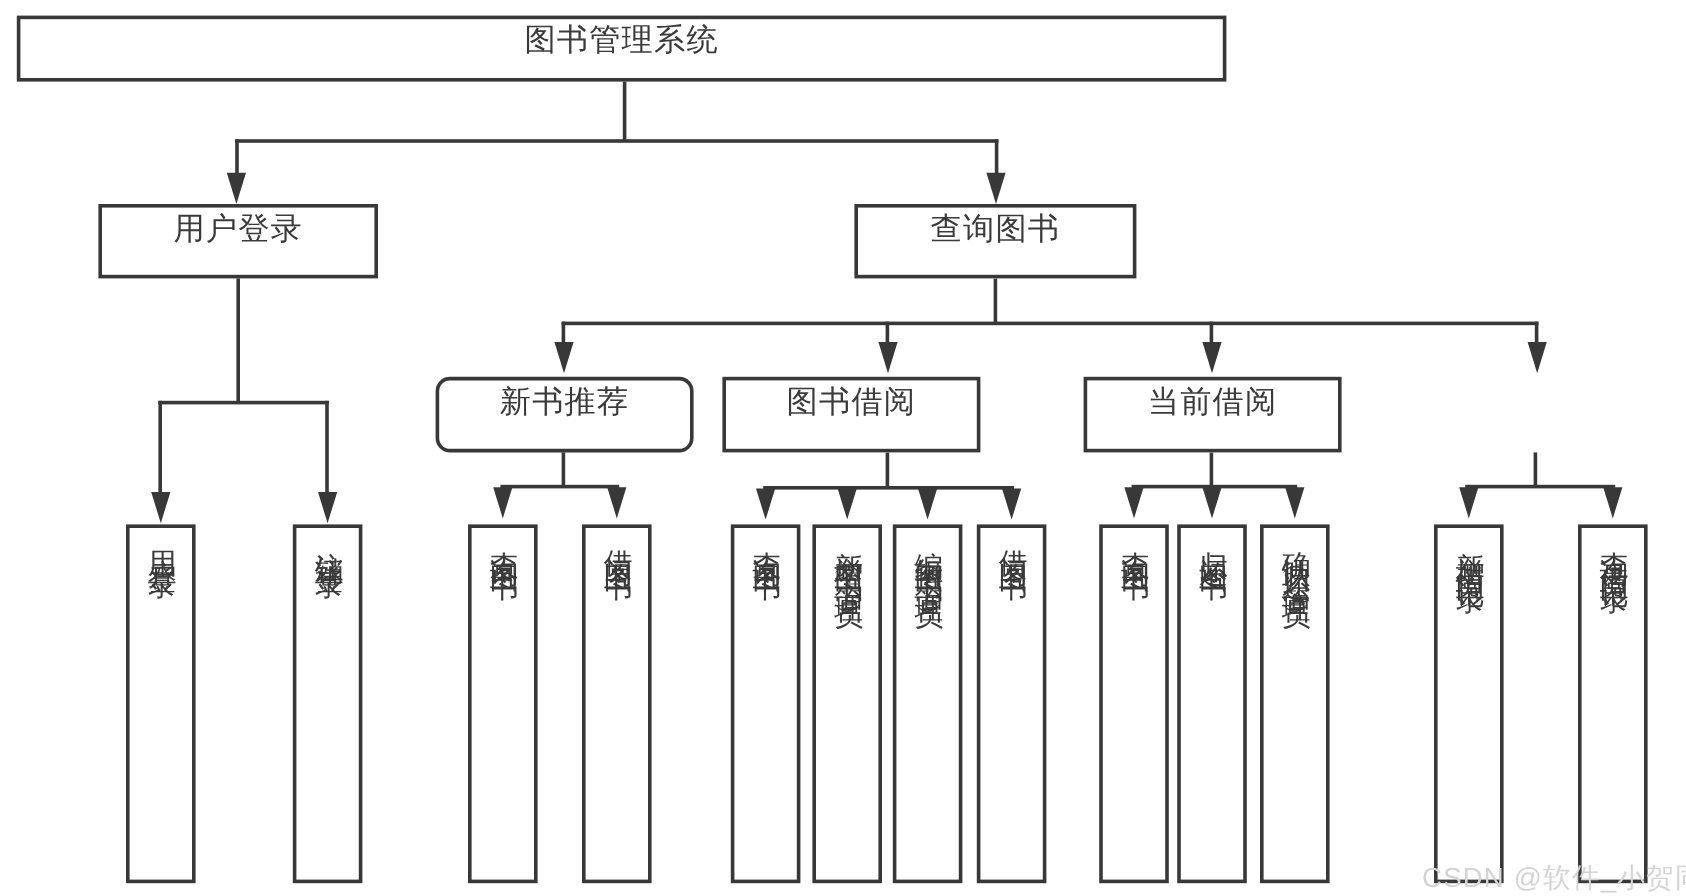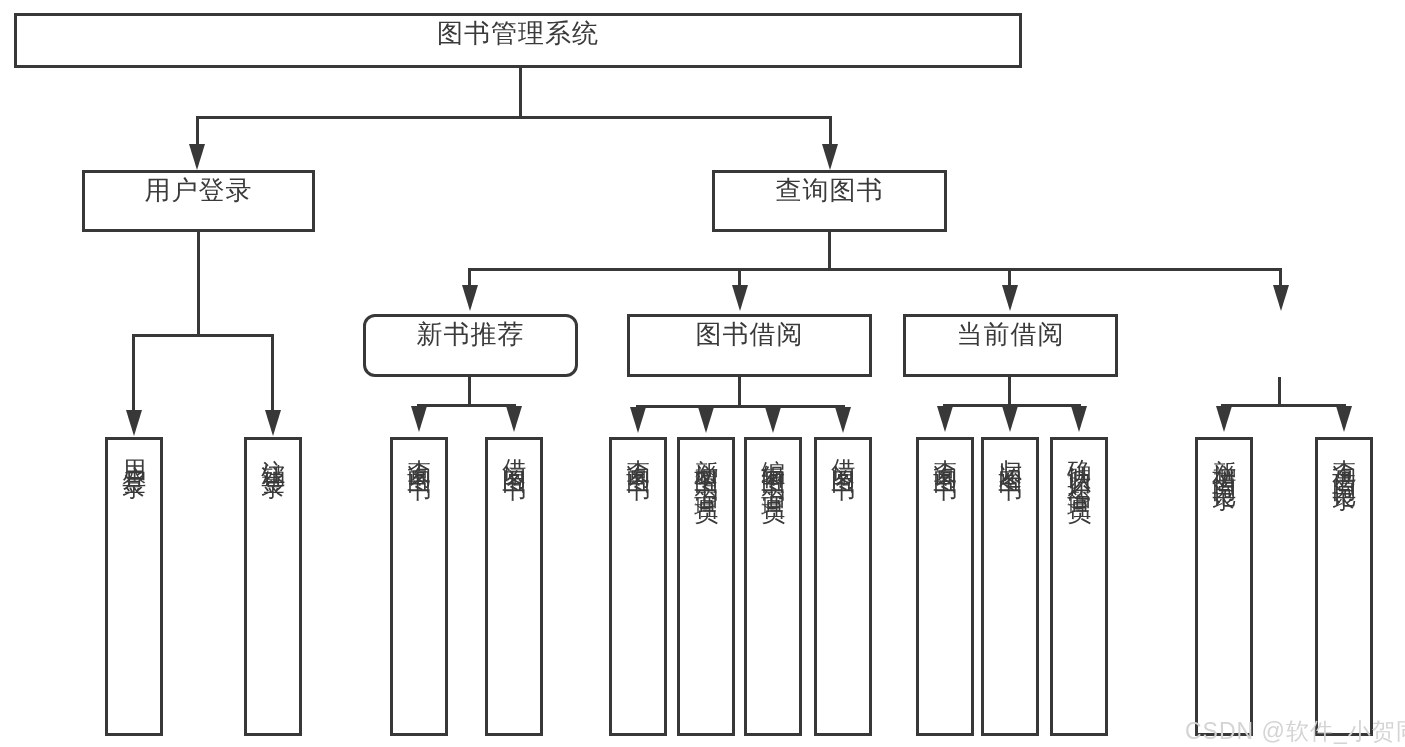--- a/index.html
+++ b/index.html
@@ -92,21 +92,21 @@
   <div class="box hbox" style="left:82px;top:170px;width:233px;height:62px;">
     <span>用户登录</span>
   </div>
   <div class="box hbox" style="left:712px;top:170px;width:235px;height:62px;">
     <span>查询图书</span>
   </div>
 
   <div class="box hbox" style="left:363px;top:314px;width:215px;height:63px;border-radius:12px;">
     <span>新书推荐</span>
   </div>
-  <div class="box hbox" style="left:627px;top:314px;width:245px;height:63px;">
+  <div class="box hbox" style="left:602px;top:314px;width:215px;height:63px;">
     <span>图书借阅</span>
   </div>
   <div class="box hbox" style="left:903px;top:314px;width:215px;height:63px;">
     <span>当前借阅</span>
   </div>
 
   <div class="box vbox" style="left:105px;top:437px;width:58px;height:299px;">
     <span class="vtext">用户登录</span>
   </div>
   <div class="box vbox" style="left:244px;top:437px;width:58px;height:299px;">

